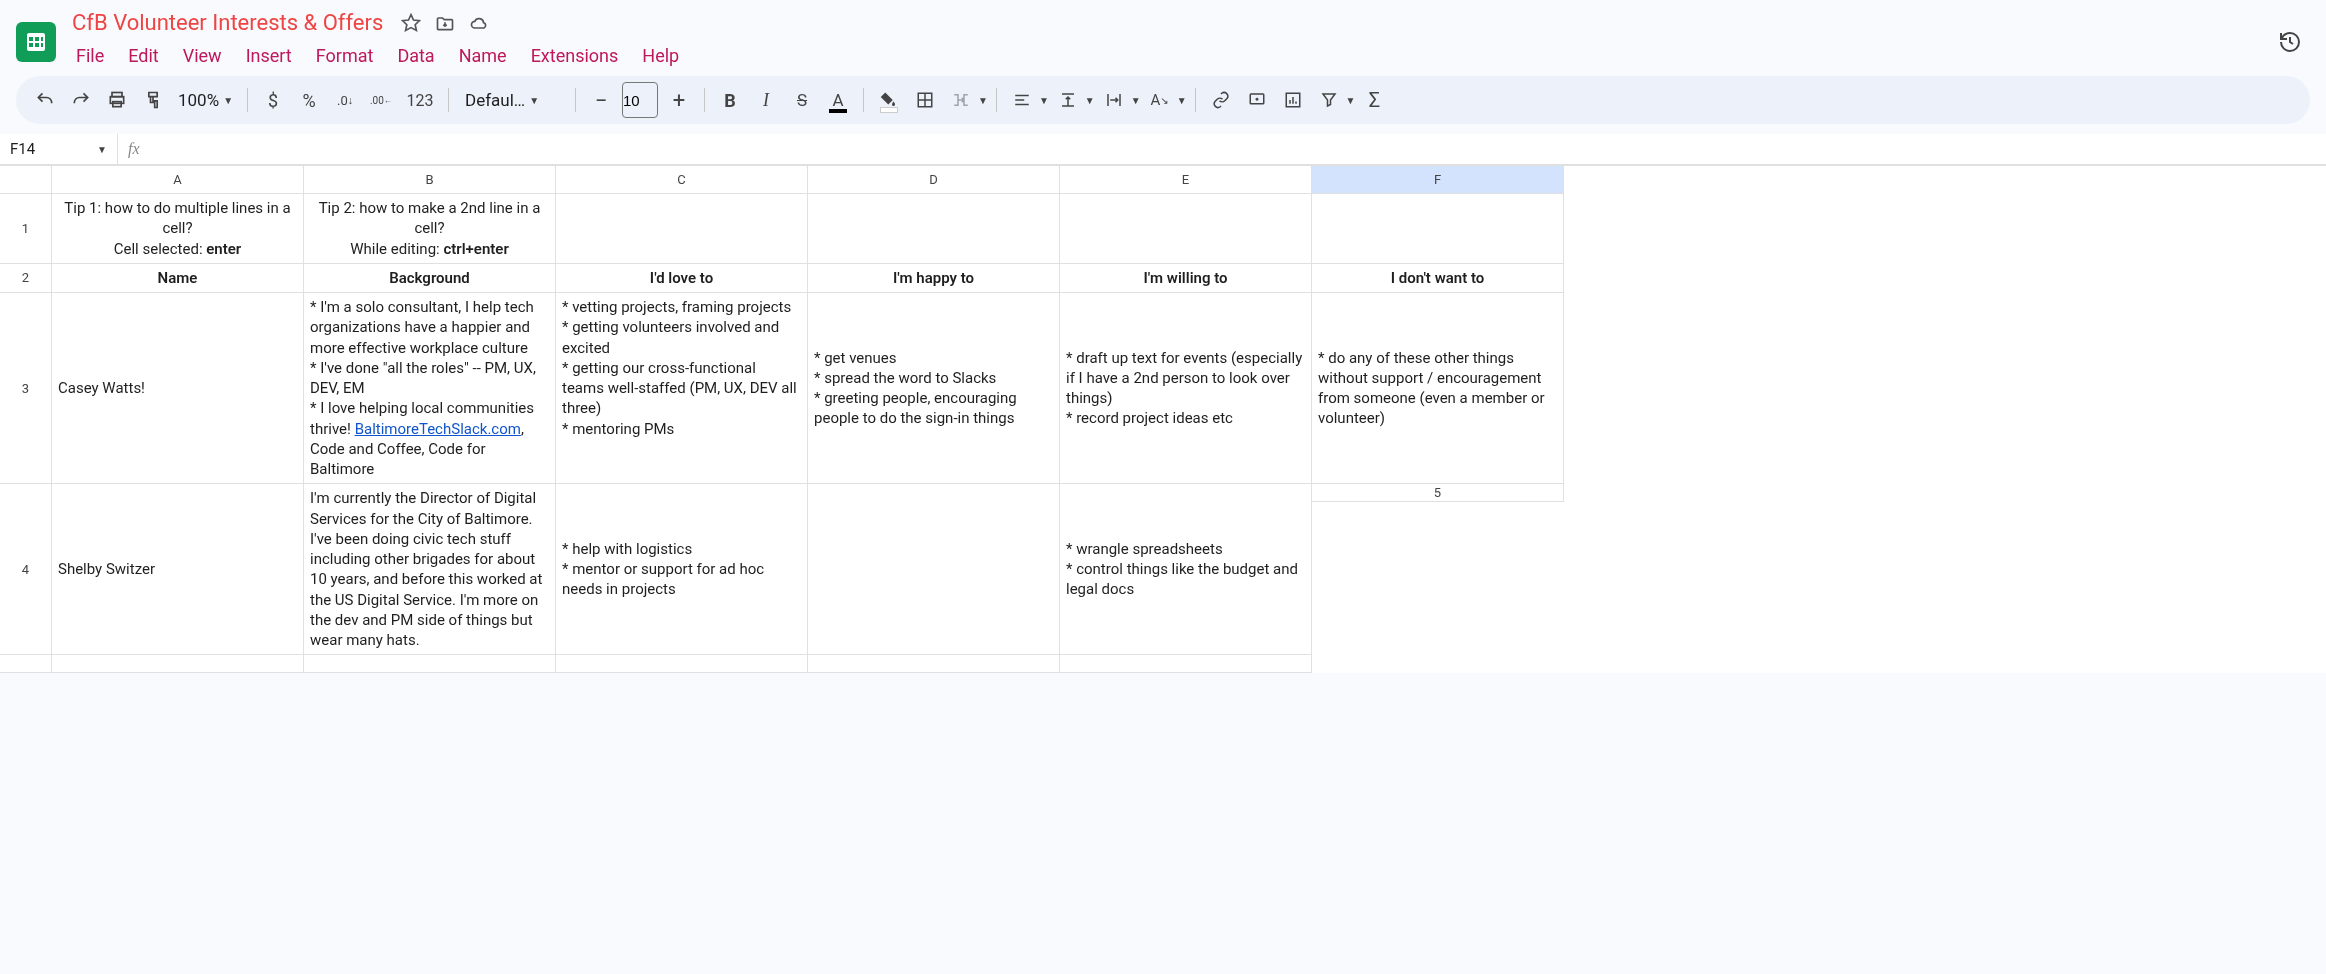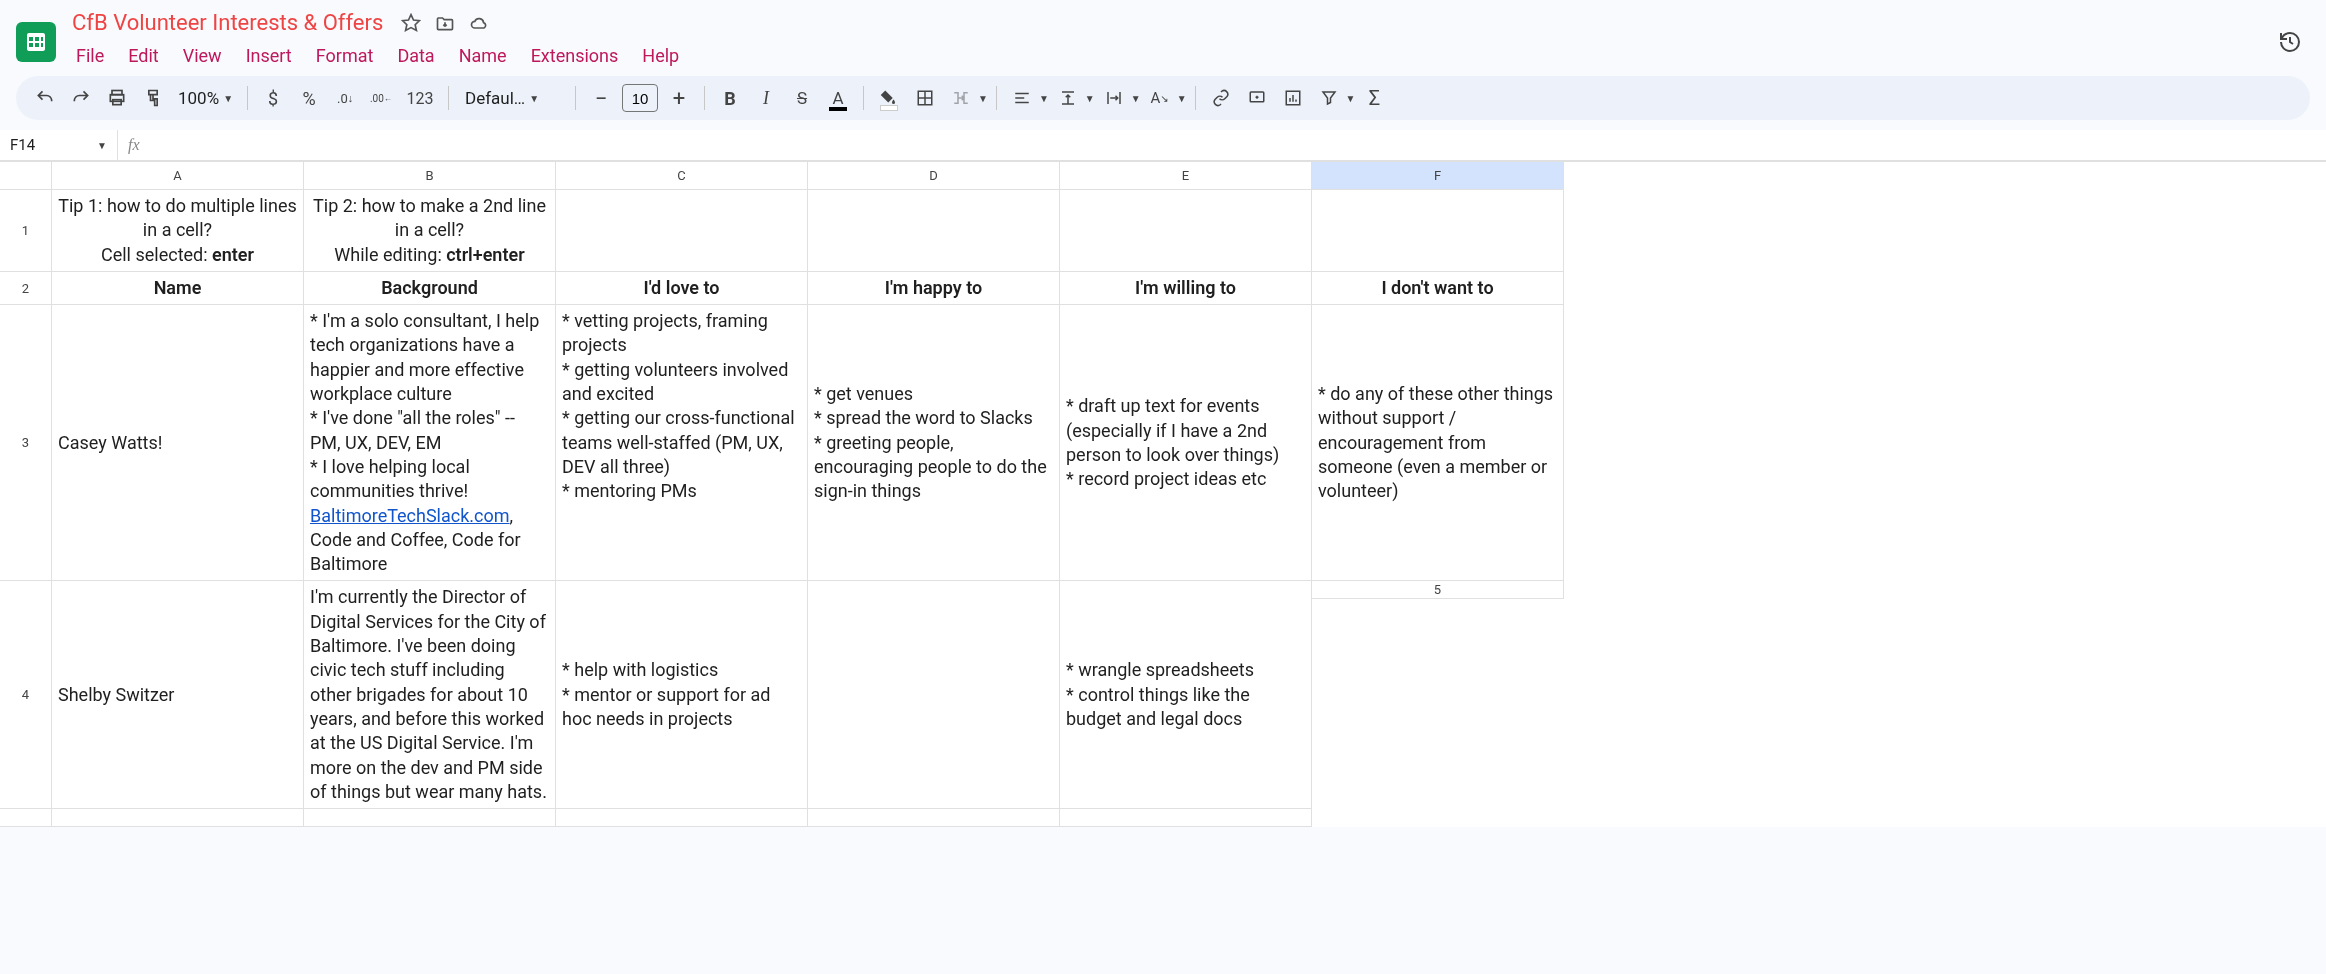--- a/index.html
+++ b/index.html
@@ -18,38 +18,38 @@
   .menu-item { padding: 4px 10px; font-size: 18px; color: #be185d; cursor: pointer; border-radius: 4px; }
   
   .activity-btn { width: 40px; height: 40px; display: flex; align-items: center; justify-content: center; color: #444; cursor: pointer; border-radius: 50%; }
   
   .toolbar { margin: 0 16px; background: #edf2fa; border-radius: 24px; padding: 6px 12px; display: flex; align-items: center; gap: 2px; }
   .tb-btn { width: 34px; height: 32px; display: flex; align-items: center; justify-content: center; cursor: pointer; border-radius: 4px; color: #444; }
   .tb-sep { width: 1px; height: 24px; background: #c7c7c7; margin: 0 6px; }
   .zoom { display: flex; align-items: center; gap: 6px; padding: 0 6px; font-size: 17px; color: #1f1f1f; cursor: pointer; }
   .font-sel { display: flex; align-items: center; gap: 6px; padding: 0 8px; font-size: 17px; width: 110px; overflow: hidden; white-space: nowrap; cursor: pointer; }
   .font-size-box { display: flex; align-items: center; gap: 4px; }
-  .size-input { width: 36px; height: 28px; border: 1px solid #747775; border-radius: 4px; text-align: center; font-size: 15px; background: transparent; }
+  .size-input { width: 36px; height: 36px; border: 1px solid #747775; border-radius: 4px; text-align: left; font-size: 15px; background: transparent; }
   .color-under { position: relative; }
   .color-under::after { content: ''; position: absolute; bottom: 3px; left: 8px; right: 8px; height: 4px; background: #000; }
   .fill-under::after { background: #fff; border: 0.5px solid #ccc; }
   .dropdown-caret { font-size: 10px; color: #444; margin-left: -2px; }
   
   .namebox-row { display: flex; align-items: center; border-bottom: 1px solid #e0e0e0; margin-top: 10px; background: #fff; }
   .namebox { width: 118px; padding: 6px 10px; font-size: 15px; color: #1f1f1f; display: flex; align-items: center; justify-content: space-between; border-right: 1px solid #e0e0e0; }
   .fx-label { padding: 0 10px; color: #888; font-style: italic; font-family: serif; font-size: 16px; }
   .formula-input { flex: 1; border: none; outline: none; padding: 6px; font-size: 15px; background: transparent; }
   
   .sheet { display: grid; grid-template-columns: 52px 252px 252px 252px 252px 252px 252px; background: #fff; border-top: 1px solid #e0e0e0; }
   .col-head, .row-head, .corner { background: #fff; border-right: 1px solid #e0e0e0; border-bottom: 1px solid #e0e0e0; display: flex; align-items: center; justify-content: center; font-size: 13px; color: #444; }
   .col-head { height: 28px; }
   .col-head.selected { background: #d3e3fd; }
   .row-head { }
   .corner { height: 28px; }
-  .cell { border-right: 1px solid #e0e0e0; border-bottom: 1px solid #e0e0e0; padding: 4px 6px; font-size: 18px; color: #1f1f1f; line-height: 1.35; overflow: hidden; }
+  .cell { border-right: 1px solid #e0e0e0; border-bottom: 1px solid #e0e0e0; padding: 4px 6px; font-size: 15px; color: #1f1f1f; line-height: 1.35; overflow: hidden; }
   .cell.center { text-align: center; }
   .cell.vmid { display: flex; align-items: center; }
   .cell.vmid.center { justify-content: center; }
   .cell b, .hdr-cell { font-weight: 600; }
   .hdr-cell { text-align: center; }
   .link { color: #1155cc; text-decoration: underline; }
   .row-partial { height: 18px; overflow: hidden; }
 </style>
 </head>
 <body>

